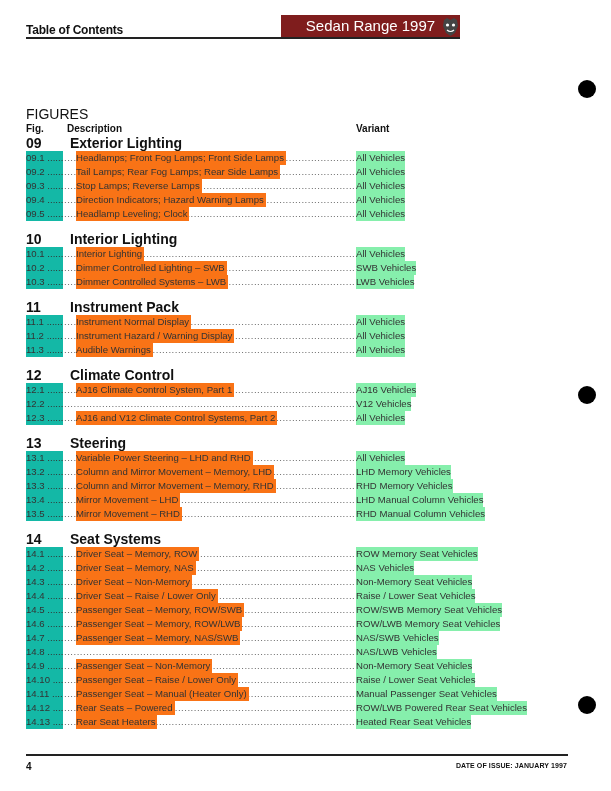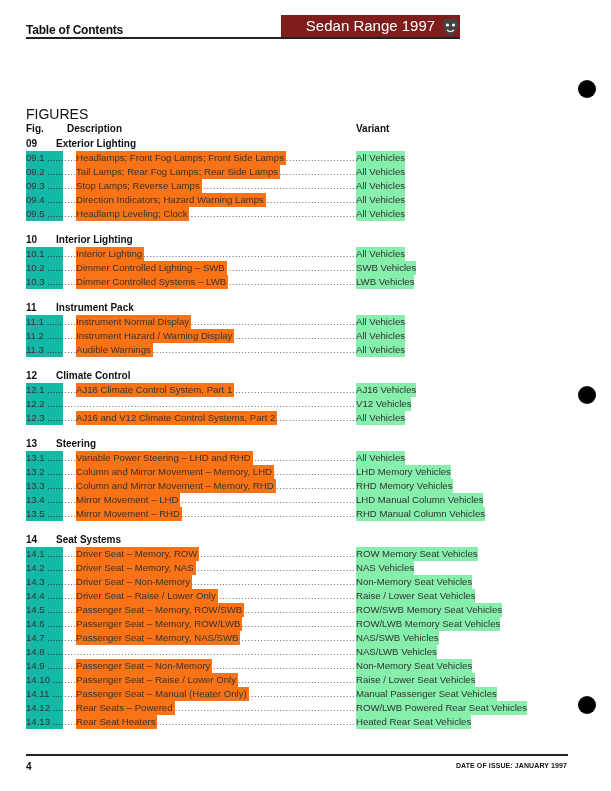--- a/index.html
+++ b/index.html
@@ -11,23 +11,23 @@
                font-size:15px; line-height:22px; text-align:center; }
   .logo { position:absolute; left:442px; top:17px; width:17px; height:20px; }
   .hole { position:absolute; width:18px; height:18px; border-radius:50%; background:#000; }
   .content { position:absolute; left:26px; top:108px; width:500px; font-size:10px; }
   .figures { font-weight:normal; font-size:14px; height:13px; line-height:13px; }
   .colhead { position:relative; height:15px; font-weight:bold; font-size:10px; line-height:15px; }
   .colhead .c1 { position:absolute; left:0; }
   .colhead .c2 { position:absolute; left:41px; }
   .colhead .c3 { position:absolute; left:330px; }
   .section { margin-top:0; }
-  .sec-title { position:relative; height:15px; line-height:15px; font-weight:bold; font-size:10px; }
+  .sec-title { position:relative; height:15px; line-height:15px; font-weight:bold; font-size:14px; }
   .sec-title .num { position:absolute; left:0; }
-  .sec-title .name { position:absolute; left:30px; }
+  .sec-title .name { position:absolute; left:44px; }
   .row { position:relative; height:14px; line-height:14px; color:#333; font-size:9.6px; white-space:nowrap; }
   .row .fig { position:absolute; left:0; background:#14b8a6; }
   .row .leader { position:absolute; left:0; width:328px; top:0; overflow:hidden; color:#666; letter-spacing:0.5px; }
   .row .desc { position:absolute; left:50px; background:#f97316; padding-right:2px; }
   .row .var { position:absolute; left:330px; background:#86efac; }
   .gap { height:11px; }
   .footer-line { position:absolute; left:26px; top:754px; width:542px; border-top:2px solid #222; }
   .page-num { position:absolute; left:26px; top:761px; font-weight:bold; font-size:10px; }
   .issue { position:absolute; right:44px; top:762px; font-weight:bold; font-size:7px; letter-spacing:0.1px; }
 </style>

